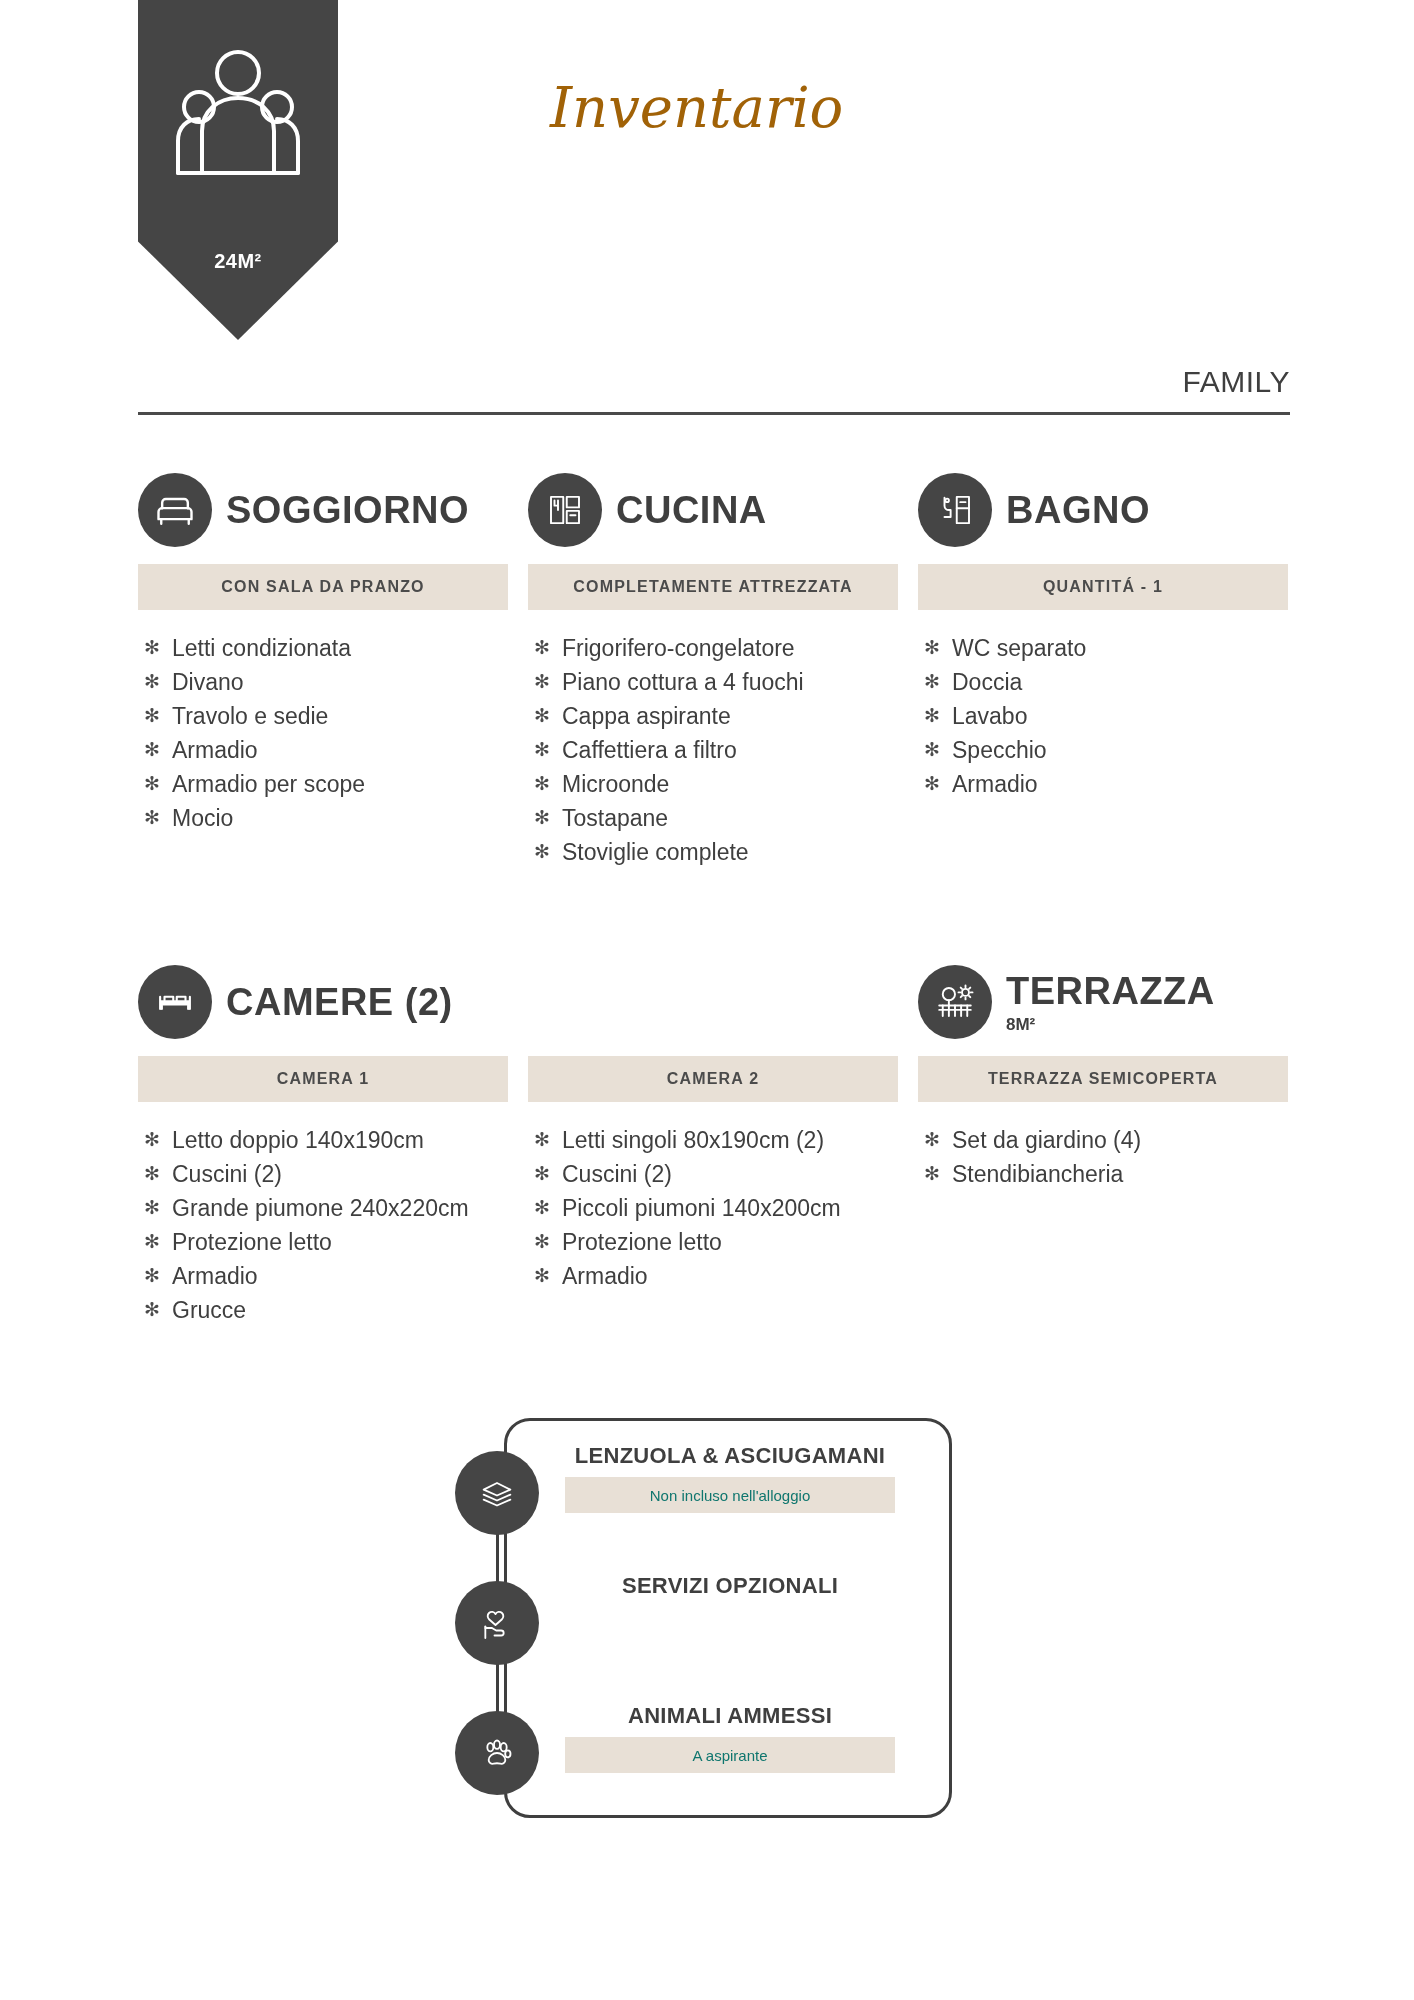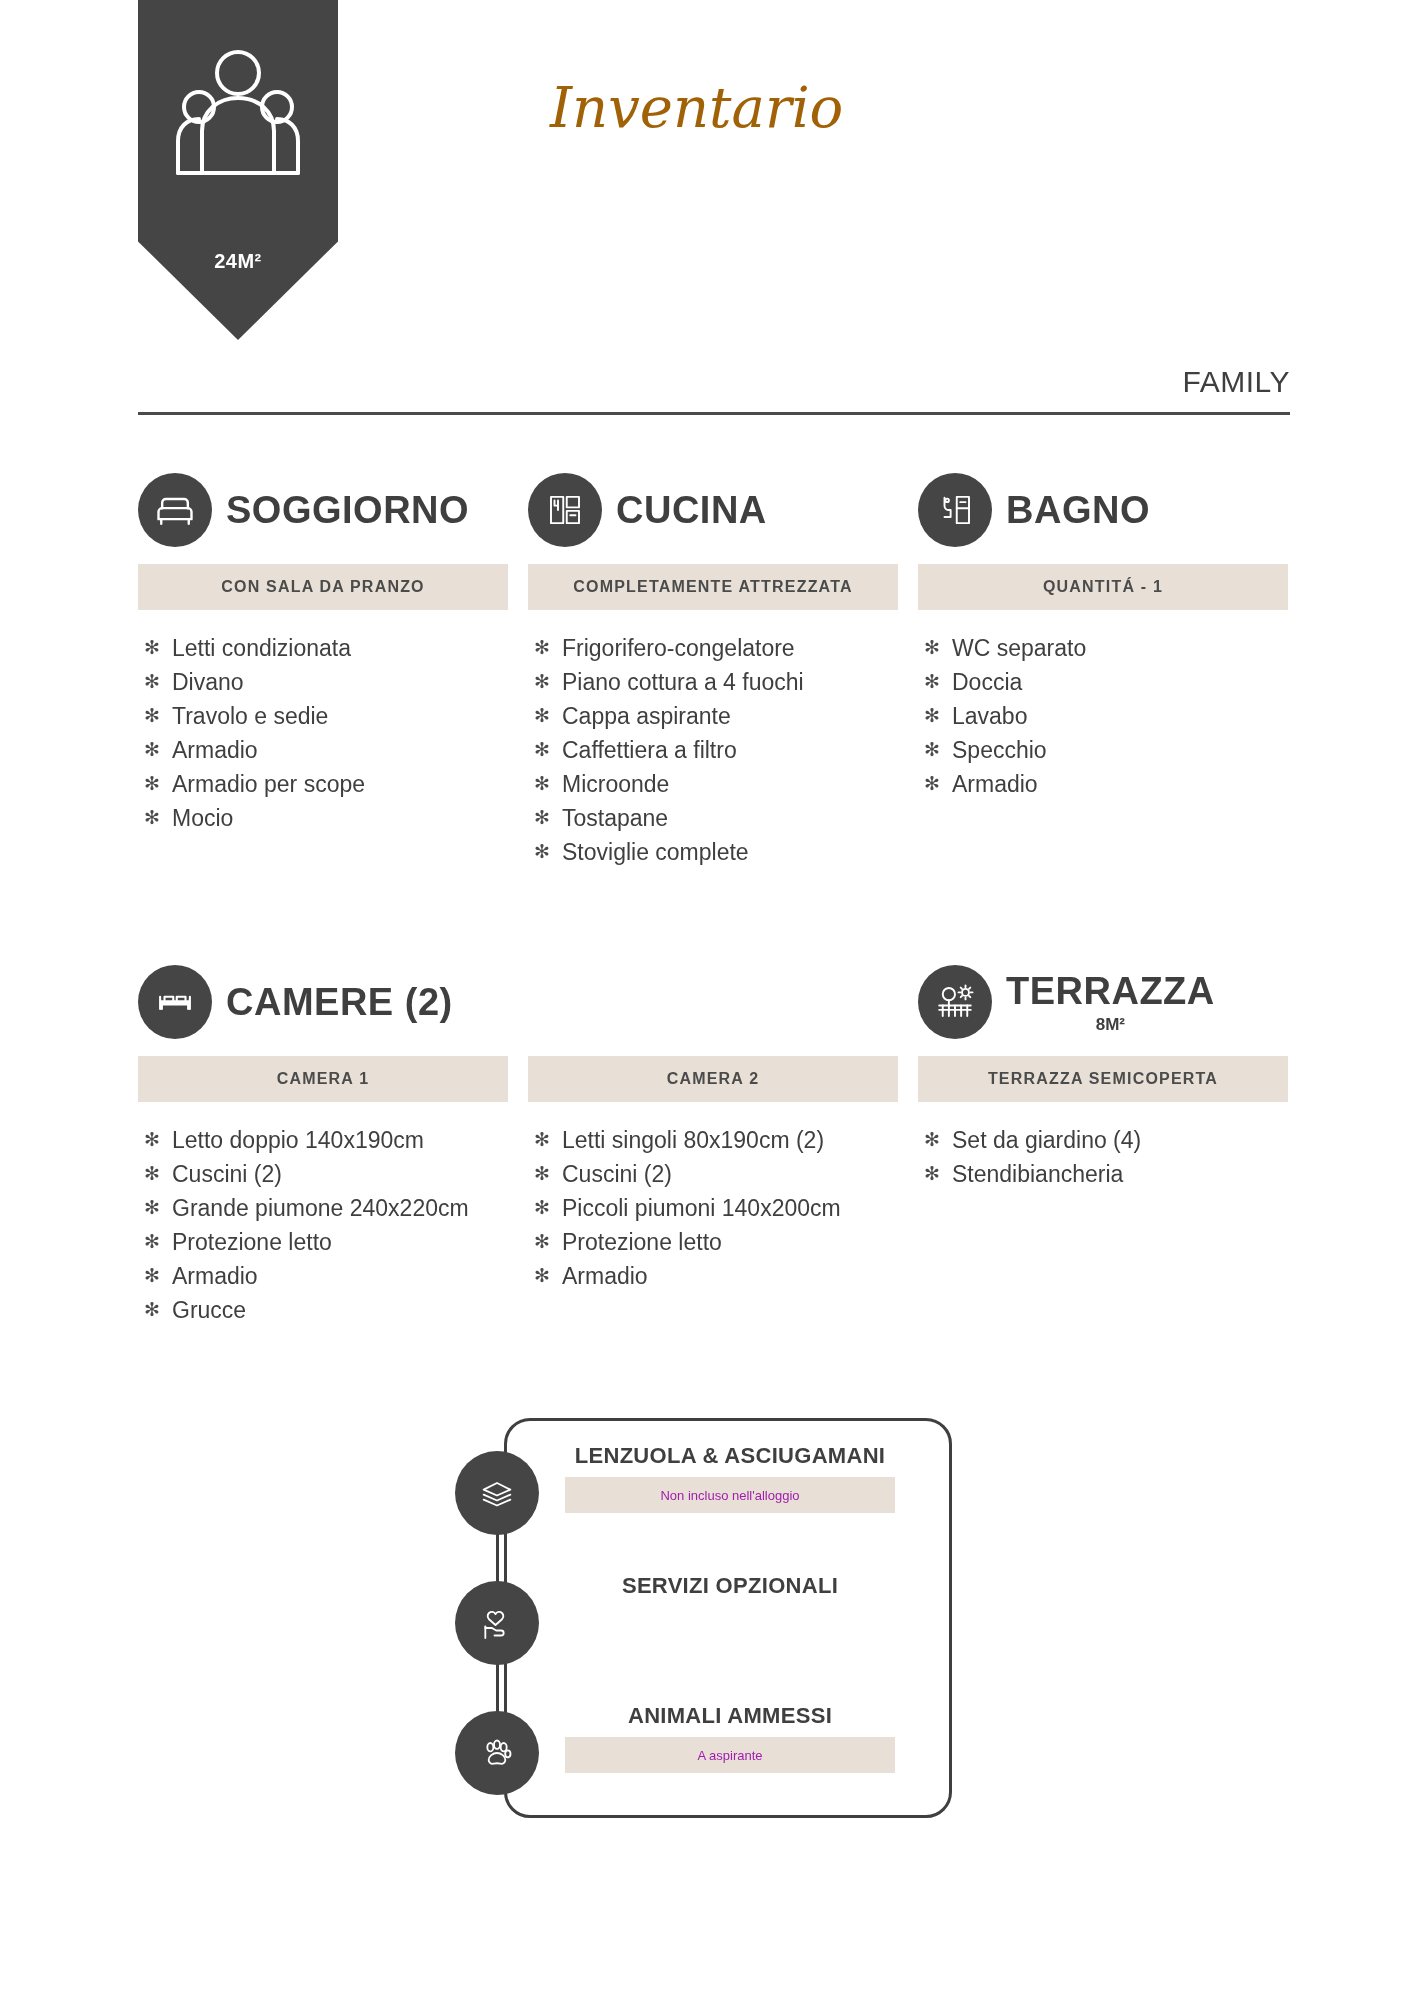--- a/index.html
+++ b/index.html
@@ -123,21 +123,21 @@
     align-items: center;
     justify-content: center;
   }
   .sec-title {
     font-size: 38px;
     font-weight: bold;
     color: #3f3f3f;
     letter-spacing: 0.5px;
     white-space: nowrap;
   }
-  .sec-title-wrap { display: flex; flex-direction: column; justify-content: center; align-items: center; }
+  .sec-title-wrap { display: flex; flex-direction: column; justify-content: center; }
   .sec-sub {
     font-size: 17px;
     font-weight: bold;
     color: #3f3f3f;
     margin-top: 2px;
   }
 
   .tag {
     margin-top: 14px;
     background: #e8e0d6;
@@ -212,22 +212,22 @@
     text-align: center;
     letter-spacing: 0.3px;
   }
   .bc-note {
     margin-top: 8px;
     background: #e8e0d6;
     height: 36px;
     display: flex;
     align-items: center;
     justify-content: center;
-    font-size: 13px;
-    color: #a21caf;
+    font-size: 15px;
+    color: #0f766e;
   }
   .bc-connector {
     position: absolute;
     left: -11px;
     width: 3px;
     background: #3f3f3f;
   }
   svg { display: block; }
 </style>
 </head>

